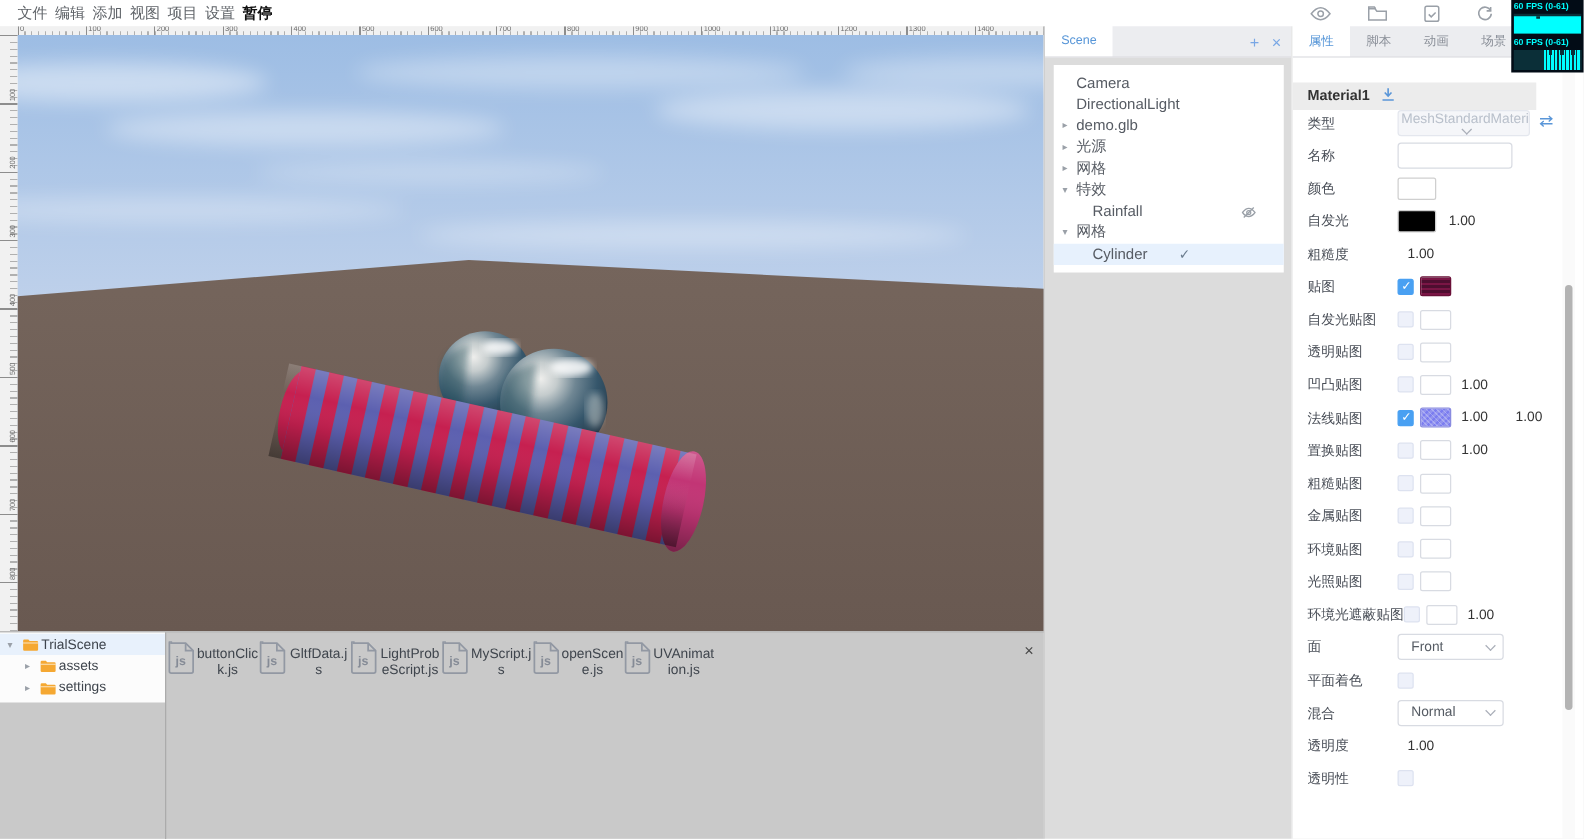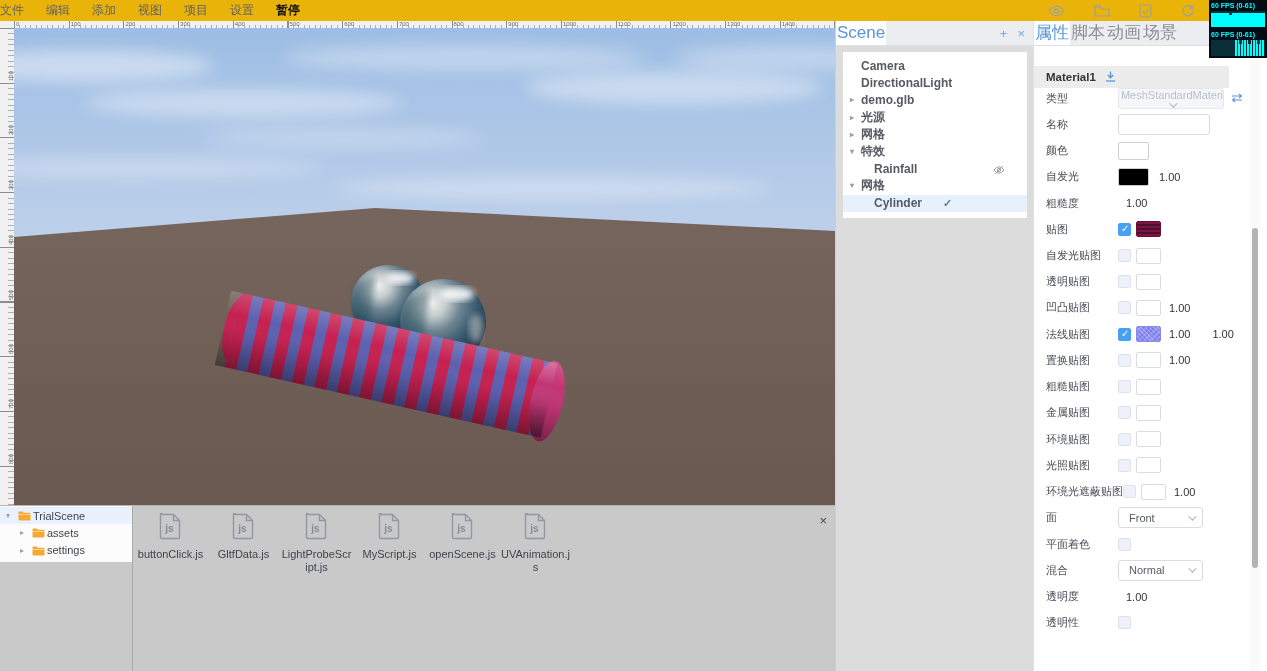--- a/index.html
+++ b/index.html
@@ -2,22 +2,22 @@
 <html><head>
 <meta charset="utf-8">
 <style>
   * { margin:0; padding:0; box-sizing:border-box; }
   html,body { width:1267px; height:671px; overflow:hidden; background:#fff;
               font-family:"Liberation Sans", sans-serif; }
   #app { position:relative; width:1267px; height:671px; background:#e9e9e9; }
 
   
   .menubar { position:absolute; left:0; top:0; width:1267px; height:21px;
-             background:#eab308; display:flex; align-items:center;
-             gap:22px; z-index:5; }
+             background:#ffffff; display:flex; align-items:center;
+             padding-left:14px; gap:6px; z-index:5; }
   .menu-item { font-size:12px; color:#5f6368; cursor:default; white-space:nowrap; }
   .menu-item.pause { color:#111; font-weight:bold; }
 
   
   .top-icons { position:absolute; left:1033px; top:0; width:176px; height:21px;
                display:flex; align-items:center; justify-content:space-around; z-index:6; }
   .top-icons svg { display:block; }
 
   
   .corner { position:absolute; left:0; top:21px; width:14px; height:7px; background:#f1f1f1; }
@@ -54,31 +54,31 @@
   .graph-full { position:absolute; left:0; right:0; bottom:0; height:14px; background:#00ffff; }
   .graph-full:before { content:""; position:absolute; left:18px; top:0; width:3px; height:2px; background:#0b2f38; }
   .graph-part { position:absolute; right:0; bottom:0; width:55%; height:16px;
                 background:repeating-linear-gradient(90deg,#00ffff 0 2px,#0b2f38 2px 3px); }
   .graph-part:before { content:""; position:absolute; left:0; top:0; width:100%; height:4px;
                 background:repeating-linear-gradient(90deg,transparent 0 4px,#0b2f38 4px 7px,transparent 7px 9px); }
 
   
   .tabbar { height:26px; background:#ecedf0; border-bottom:1px solid #dfdfe3;
             display:flex; align-items:stretch; }
-  .tab { padding:0 1px; display:flex; align-items:center; font-size:17px; color:#8a8f98; cursor:pointer; }
+  .tab { padding:0 13px; display:flex; align-items:center; font-size:10px; color:#8a8f98; cursor:pointer; }
   .tab.active { background:#fff; color:#5796d8; }
 
   
   .scene-panel { position:absolute; left:835px; top:20px; width:198px; height:651px;
                  background:#dcdcdc; border-left:1px solid #cfcfcf; }
   .scene-tabbar { position:relative; }
   .scene-tab-actions { position:absolute; right:8px; top:0; height:26px; display:flex; gap:10px; align-items:center; }
   .scene-tab-actions .act { color:#79a7e5; font-size:13px; line-height:13px; cursor:pointer; }
   .scene-tree { position:absolute; left:7px; top:32px; width:184px; background:#fff;
-                padding:5px 0 6px 0;font-weight:bold; }
+                padding:5px 0 6px 0; }
   .tree-row { position:relative; height:17.2px; display:flex; align-items:center; font-size:12px; color:#565b63; cursor:pointer; }
   .tree-row .arrow { position:absolute; left:7px; font-size:8px; color:#9aa0a8; }
   .tree-row .t-label { position:absolute; white-space:nowrap; }
   .tree-row.ind1 .t-label { left:18px; }
   .tree-row.ind2 .t-label { left:31px; }
   .tree-row.selected { background:#e7f1fd; }
   .tree-row .check { color:#6b7c8e; font-size:11px; margin-left:5px; position:relative; }
   .tree-row .row-right-icon { position:absolute; right:22px; top:4px; }
 
   
@@ -125,21 +125,21 @@
   .explorer-box { background:#fcfcfc; width:100%; padding:1px 0 3px 0; }
   .exp-row { position:relative; height:17.3px; display:flex; align-items:center; font-size:11px; color:#3f454d; cursor:pointer; }
   .exp-row.selected { background:#e8f1fc; }
   .exp-row .arrow { position:absolute; font-size:8px; color:#9aa0a8; }
   .exp-row.ind0 .arrow { left:6px; } .exp-row.ind0 .folder { left:18px; } .exp-row.ind0 .e-label { left:33px; }
   .exp-row.ind1 .arrow { left:20px; } .exp-row.ind1 .folder { left:32px; } .exp-row.ind1 .e-label { left:47px; }
   .exp-row .folder { position:absolute; top:4px; }
   .exp-row .e-label { position:absolute; white-space:nowrap; }
 
   .files-row { position:absolute; left:134px; top:4px; display:flex; }
-  .file-card { width:73px; display:flex; flex-direction:column; align-items:center; cursor:pointer; }
+  .file-card { width:73px; display:flex; align-items:center; cursor:pointer; }
   .file-card svg { margin-top:3px; }
   .file-label { margin-top:3px; font-size:11px; color:#3f454d; text-align:center; line-height:1.15;
                 word-break:break-all; width:70px; }
   .bp-close { position:absolute; right:8px; top:8px; font-size:13px; color:#4a4a4a; cursor:pointer; line-height:13px; }
 </style>
 </head>
 <body>
 
 <div id="app">
 

